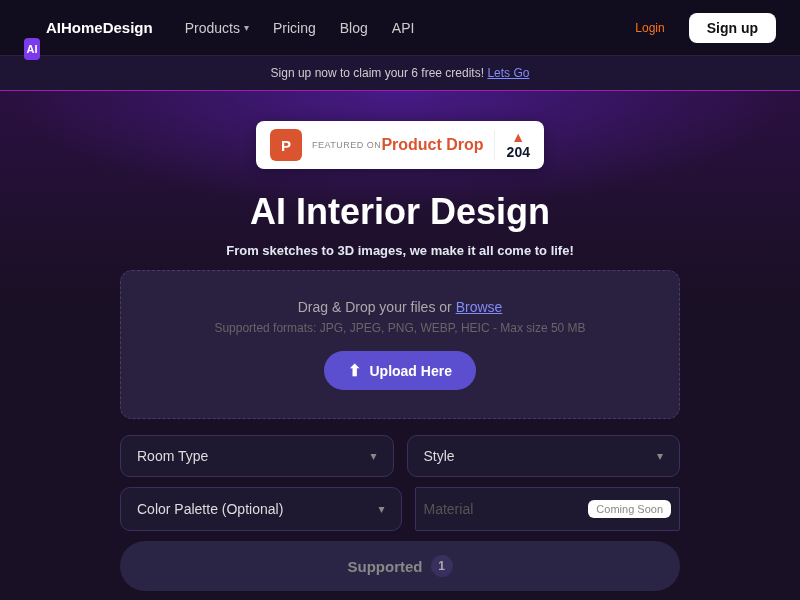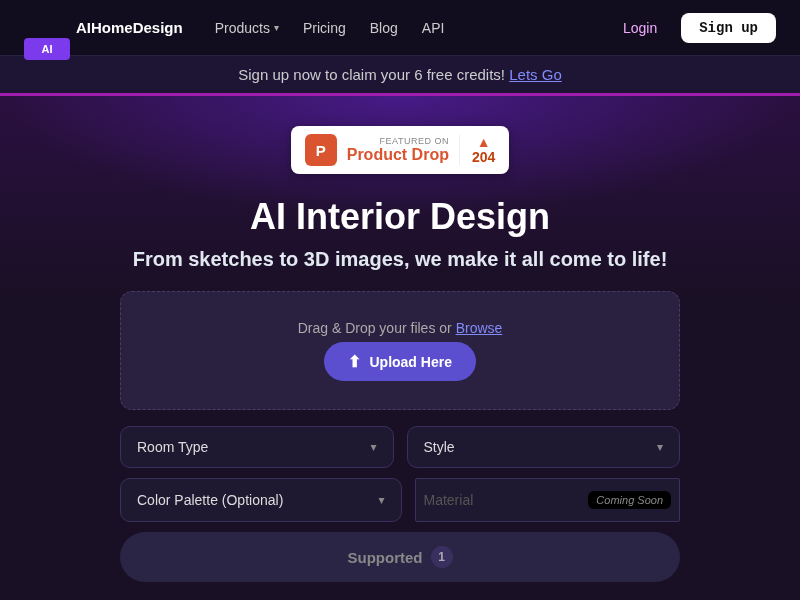--- a/index.html
+++ b/index.html
@@ -32,21 +32,21 @@
     .logo {
       display: flex;
       align-items: center;
       gap: 6px;
       font-size: 15px;
       font-weight: 700;
       color: #fff;
       text-decoration: none;
     }
     .logo-icon {
-      width: 46px;
+      width: 16px;
       height: 22px;
       background: #7c3aed;
       border-radius: 4px;
       display: flex;
       align-items: center;
       justify-content: center;
       font-size: 11px;
       font-weight: 900;
       color: white;
       margin-top: 42px;
@@ -69,45 +69,44 @@
       color: #aaa;
     }
     .navbar-right {
       display: flex;
       align-items: center;
       gap: 12px;
     }
     .btn-login {
       background: transparent;
       border: none;
-      color: #f0abfc;
-      font-size: 14px;
+      color: #f97316;
+      font-size: 12px;
       cursor: pointer;
       padding: 6px 12px;
     }
     .btn-signup {
       background: #fff;
       border: none;
       color: #111;
       font-size: 14px;
       font-weight: 600;
       cursor: pointer;
       padding: 7px 18px;
       border-radius: 8px;
-      font-family: Liberation Mono, monospace;
     }
 
     
     .banner {
       background: #1e1535;
       text-align: center;
       padding: 10px;
-      font-size: 15px;
+      font-size: 12px;
       color: #ccc;
-      border-bottom: 3px solid #a21caf;
+      border-bottom: 1px solid #a21caf;
     }
     .banner a {
       color: #818cf8;
       text-decoration: underline;
       cursor: pointer;
     }
 
     
     .hero-bg {
       position: relative;
@@ -145,22 +144,22 @@
       border-radius: 6px;
       display: flex;
       align-items: center;
       justify-content: center;
       color: white;
       font-weight: 900;
       font-size: 15px;
     }
     .ph-text {
       display: flex;
-      flex-direction: column;
-      align-items: flex-end;
+      flex-direction: row;
+      align-items: center;
     }
     .ph-featured-on {
       font-size: 9px;
       color: #888;
       text-transform: uppercase;
       letter-spacing: 0.5px;
     }
     .ph-name {
       font-size: 16px;
       font-weight: 700;
@@ -172,39 +171,39 @@
       align-items: center;
       border-left: 1px solid #eee;
       padding-left: 12px;
     }
     .ph-arrow {
       color: #da552f;
       font-size: 14px;
       line-height: 1;
     }
     .ph-count {
-      color: #c2410c;
+      color: #0f172a;
       font-size: 14px;
       font-weight: 700;
     }
 
     
     .main-title {
       font-size: 36px;
       font-weight: 800;
       color: #fff;
       margin-bottom: 10px;
       position: relative;
       z-index: 2;
     }
     .main-subtitle {
-      font-size: 20px;
+      font-size: 13px;
       font-weight: 600;
       color: #e2e8f0;
-      margin-bottom: 20px;
+      margin-bottom: 12px;
       position: relative;
       z-index: 2;
     }
 
     
     .upload-area {
       background: #2a2040;
       border: 1.5px dashed #4a3a6a;
       border-radius: 12px;
       padding: 28px 12px;
@@ -275,26 +274,25 @@
       background: #1e1830;
       border: 1px solid #3a3060;
       border-radius: 2px;
       padding: 12px 8px;
       display: flex;
       align-items: center;
       justify-content: space-between;
     }
     .material-label { font-size: 14px; color: #555; }
     .coming-soon-badge {
-      background: #000000;
+      background: #ffffff;
       color: #888;
       font-size: 11px;
       padding: 3px 8px;
       border-radius: 6px;
-      font-style: italic;
     }
 
     
     .btn-generate {
       width: 100%;
       background: #2a2545;
       border: none;
       color: #888;
       font-size: 15px;
       font-weight: 600;
@@ -371,20 +369,21 @@
 
   
   <h1 class="main-title">AI Interior Design</h1>
   <p class="main-subtitle">From sketches to 3D images, we make it all come to life!</p>
 
   
   <div class="upload-area">
     <p class="upload-text">
       <span>Drag &amp; Drop your files or </span><a>Browse</a>
     </p>
+    <p class="upload-formats">Supported formats: JPG, JPEG, PNG, WEBP, HEIC - Max size 50 MB</p>
     <button class="btn-upload">
       <span style="font-size:16px;">⬆</span>
       <span>Upload Here</span>
     </button>
   </div>
 
   
   <div class="controls">
     <div class="controls-row">
       <div class="dropdown">

